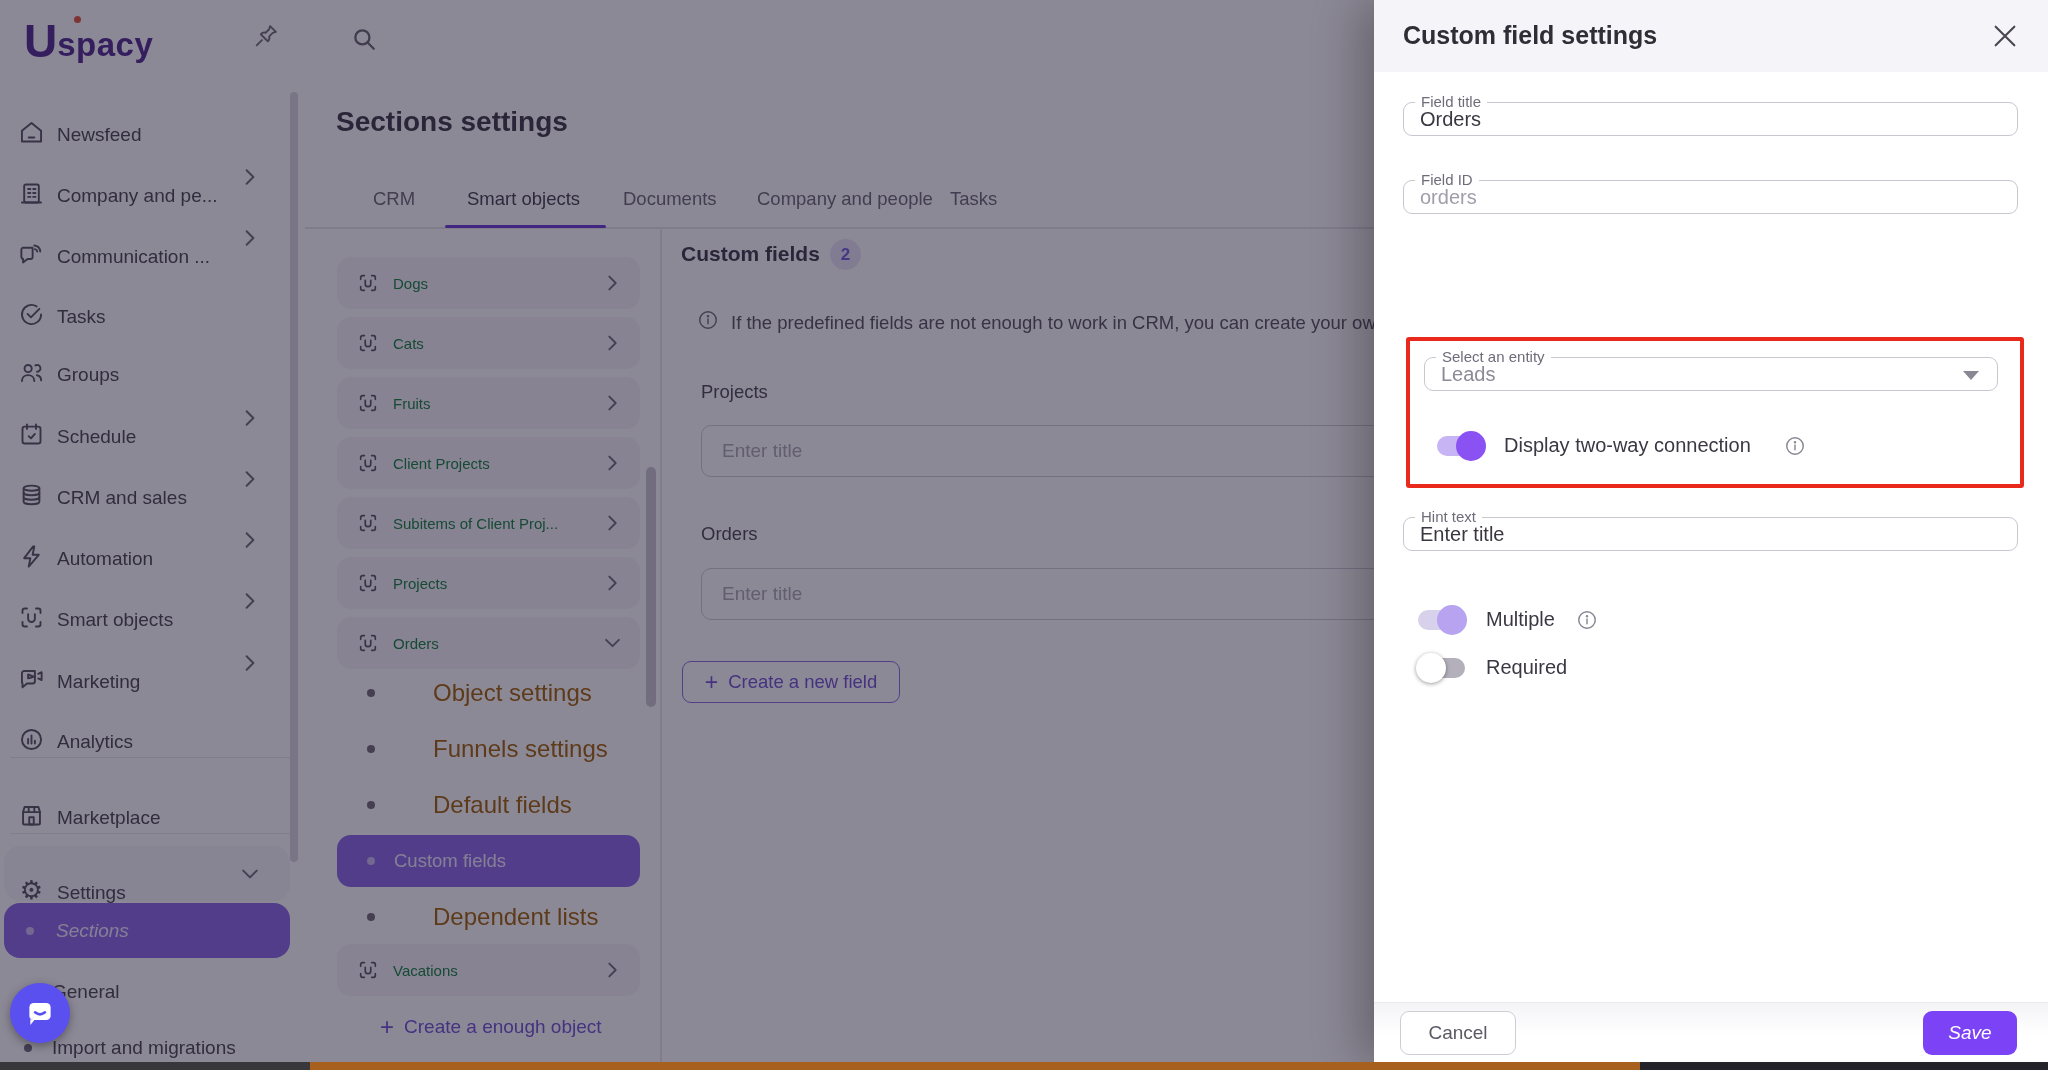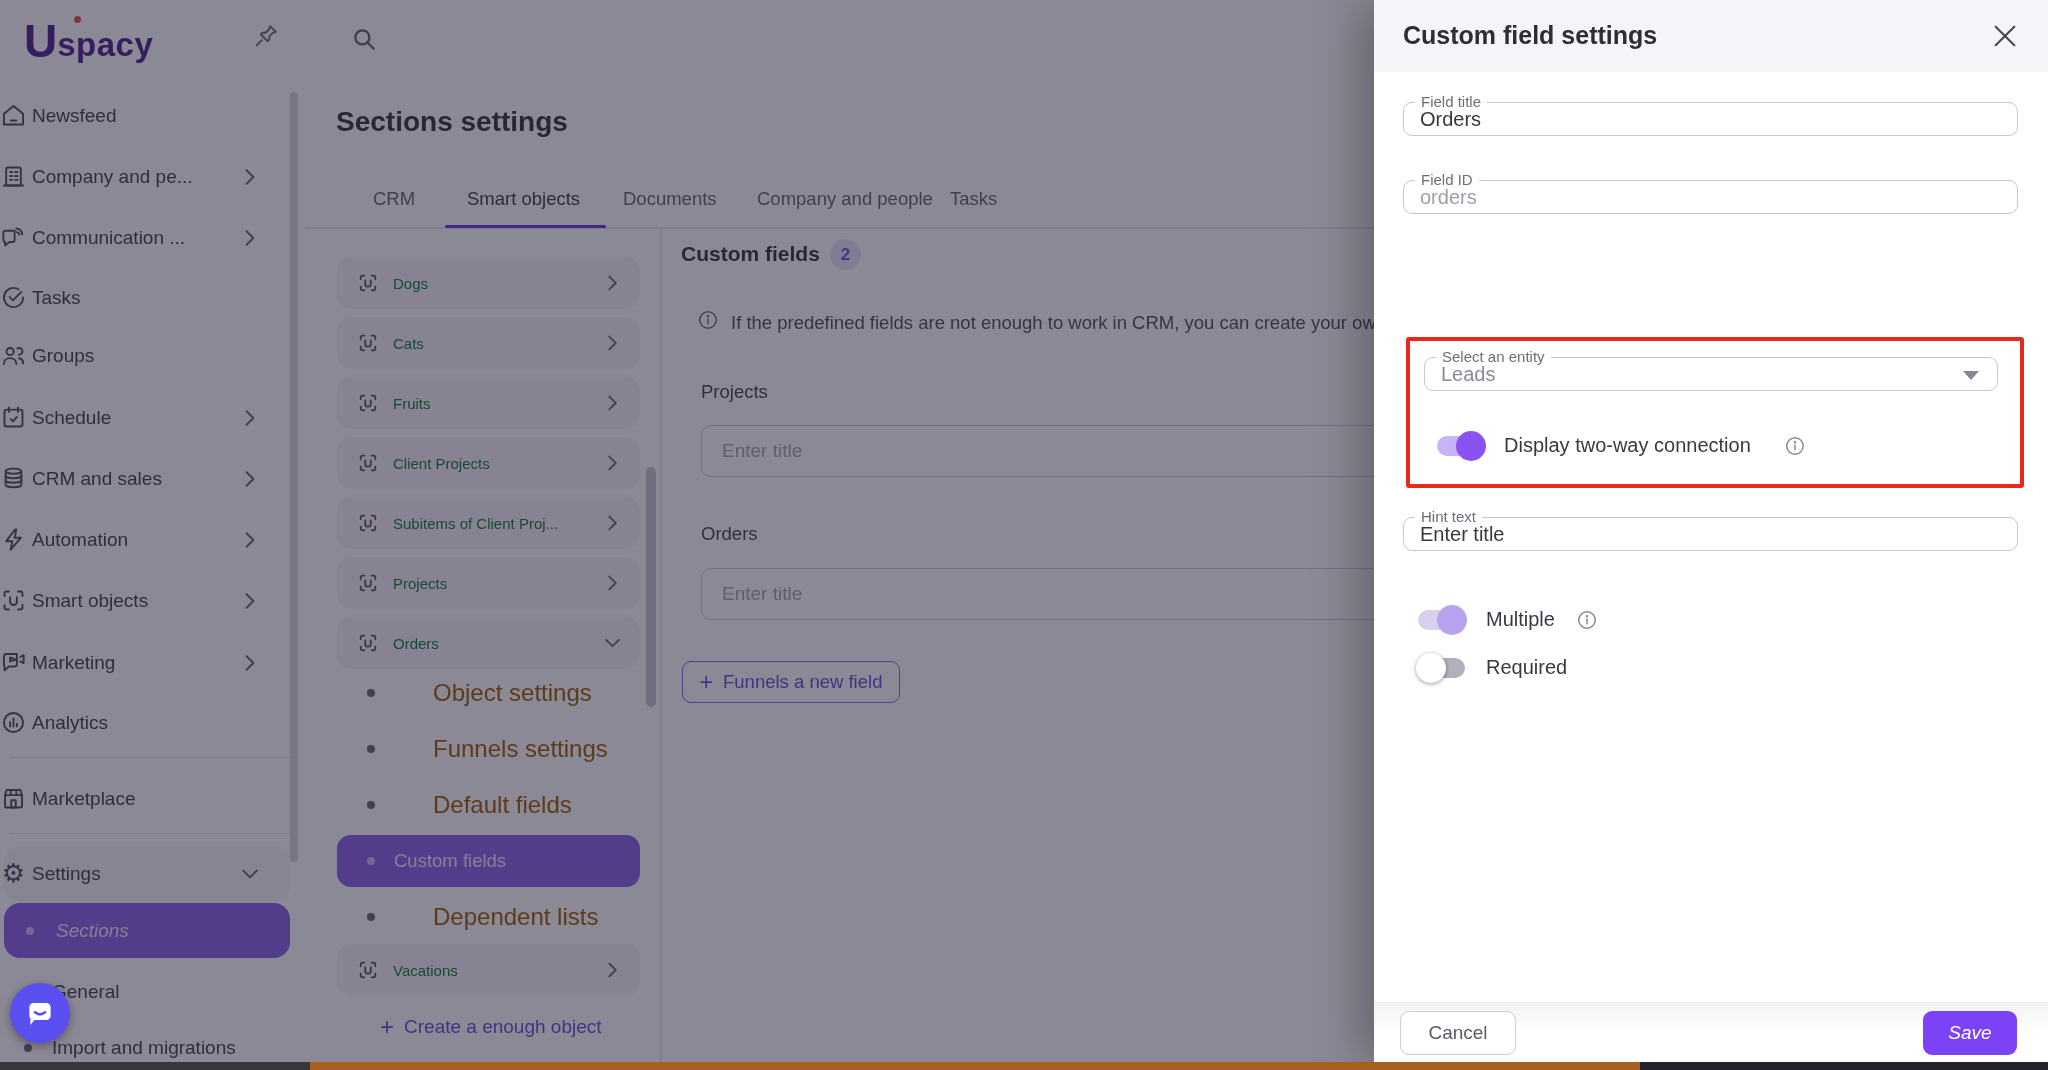--- a/index.html
+++ b/index.html
@@ -7,21 +7,21 @@
   #screen{position:relative;width:2048px;height:1070px;overflow:hidden;background:#fff;}
   .app{position:absolute;left:0;top:0;width:2048px;height:1062px;background:#fff;z-index:1;}
 
   
   .sidebar{position:absolute;left:0;top:0;width:305px;height:1062px;background:#fff;}
   .logo{position:absolute;left:24px;top:12px;height:52px;display:flex;align-items:flex-end;color:#50288f;}
   .logo .u{font-size:46px;font-weight:800;line-height:1;}
   .logo .rest{font-size:33px;font-weight:700;line-height:1.15;letter-spacing:.5px;}
   .logo .spark{position:absolute;left:50px;top:4px;width:7px;height:7px;border-radius:50%;background:#e4553a;}
   .pin{position:absolute;left:252px;top:22px;width:28px;height:28px;color:#6f6b78;}
-  .sb-item{position:absolute;left:0;width:305px;height:61px;display:flex;align-items:center;gap:5px;cursor:pointer;}
+  .sb-item{position:absolute;left:0;width:305px;height:61px;display:flex;align-items:flex-end;gap:12px;padding-left:18px;cursor:pointer;}
   .sb-item .lbl{font-size:19px;color:#49454f;white-space:nowrap;overflow:hidden;max-width:178px;}
   .sb-ic{width:27px;height:27px;flex:0 0 27px;color:#55515e;}
   .gear-glyph{font-size:26px;line-height:27px;color:#55515e;width:27px;text-align:center;}
   .sb-chev{position:absolute;left:244px;top:50%;transform:translateY(-50%);color:#6f6b78;}
   .sb-div{position:absolute;left:10px;width:284px;height:1px;background:#e9e7ee;}
   .sb-sub{position:absolute;left:0;width:305px;height:58px;display:flex;align-items:center;padding-left:52px;cursor:pointer;}
   .sb-sub .dot{position:absolute;left:24px;top:50%;transform:translateY(-50%);width:8px;height:8px;border-radius:50%;background:#6f6b78;}
   .sb-sub .lbl{font-size:19px;color:#49454f;white-space:nowrap;}
   .sb-settings-bg{position:absolute;left:4px;top:846px;width:286px;height:55px;background:#f5f4f8;border-radius:16px;}
   .sb-active{position:absolute;left:4px;top:903px;width:286px;height:55px;background:#8a67e6;border-radius:16px;cursor:pointer;font-style:italic;}
@@ -417,21 +417,21 @@
     <div class="info-text">If the predefined fields are not enough to work in CRM, you can create your own fie</div>
 
     <div class="c-label" style="top:381px">Projects</div>
     <input class="c-input" style="top: 425px;" placeholder="Enter title">
 
     <div class="c-label" style="top:523px">Orders</div>
     <input class="c-input" style="top: 568px;" placeholder="Enter title">
 
     <div class="create-field-btn">
       <span class="plus">+</span>
-      <span>Funnels a new field</span>
+      <span>Create a new field</span>
     </div>
   </div>
 
   <div class="overlay"></div>
 
   <div class="chat-fab">
     <svg width="34" height="34" viewBox="0 0 24 24">
         <rect x="4.5" y="5" width="15" height="12" rx="3" fill="#ffffff"></rect>
         <path d="M8 17 l-2.8 3.4 v-4 Z" fill="#ffffff"></path>
         <path d="M8.5 11.5 q3.5 3 7 0" stroke="#5a50f0" stroke-width="1.8" fill="none" stroke-linecap="round"></path>

